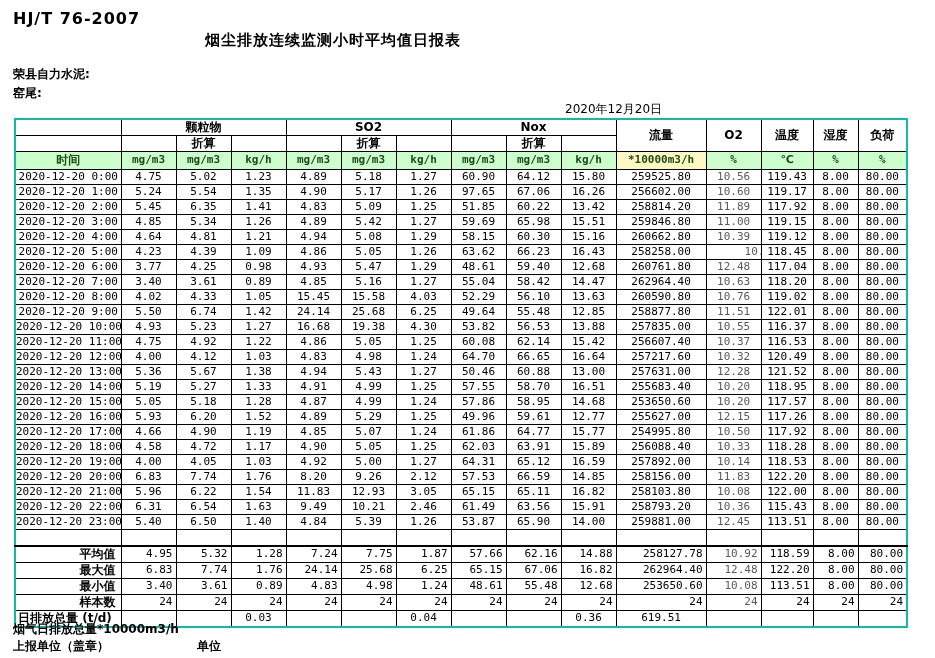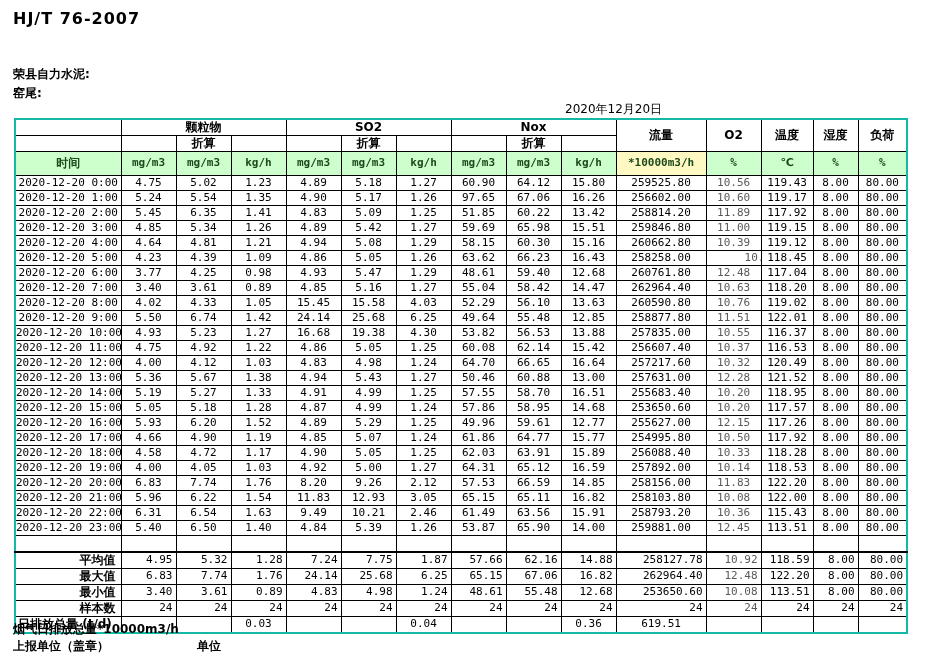--- a/index.html
+++ b/index.html
@@ -8,21 +8,21 @@
   .std-code{position:absolute;left:13px;top:9px;font-size:16px;font-weight:bold;letter-spacing:1px;}
   .title{position:absolute;left:205px;top:31px;font-size:15px;font-weight:bold;letter-spacing:1px;}
   .company{position:absolute;left:13px;top:66px;font-size:12px;font-weight:bold;}
   .station{position:absolute;left:13px;top:85px;font-size:12px;font-weight:bold;}
   .date{position:absolute;left:565px;top:85px;font-size:12px;margin-top:16px;}
   table.rpt{position:absolute;left:14px;top:118px;width:891px;border-collapse:collapse;
         table-layout:fixed;border:2px solid #14b8a6;}
   table.rpt td,table.rpt th{border:1px solid #000;white-space:nowrap;overflow:hidden;
         padding:0;line-height:12px;}
   thead th{font-size:12px;font-weight:bold;text-align:center;}
-  tr.hrow1{height:16px;} tr.hrow2{height:16px;} tr.hrow3{height:24px;}
+  tr.hrow1{height:16px;} tr.hrow2{height:16px;} tr.hrow3{height:18px;}
   tr.hrow3 th,tr.hrow3 td{font-family:"DejaVu Sans Mono","DejaVu Sans",monospace;
         font-size:11px;text-align:center;font-weight:bold;}
   tr.hrow3 th.time-h{font-family:"DejaVu Sans","Liberation Sans",sans-serif;font-size:12px;}
   tbody.data td{height:14px;font-family:"DejaVu Sans Mono","DejaVu Sans",monospace;
         font-size:11px;text-align:center;}
   td.col-time{text-align:right;padding-right:10px;font-size:10px;}
   tr.spacer td{height:13px;border-bottom:2px solid #000;}
   tbody.sum td{height:15px;font-family:"DejaVu Sans Mono","DejaVu Sans",monospace;
         font-size:11px;text-align:right;padding-right:3px;}
   tbody.sum td.sum-label{font-family:"DejaVu Sans","Liberation Sans",sans-serif;
@@ -31,20 +31,21 @@
   tbody.sum tr.daily td.sum-label{text-align:left;padding-left:2px;padding-right:0;}
   .foot1{position:absolute;left:13px;top:621px;font-size:12px;font-weight:bold;}
   .foot2{position:absolute;left:13px;top:638px;font-size:12px;font-weight:bold;}
   .foot3{position:absolute;left:197px;top:638px;font-size:12px;font-weight:bold;}
 </style>
 </head>
 <body>
 
 <div class="page">
   <div class="std-code">HJ/T  76-2007</div>
+  <div class="title">烟尘排放连续监测小时平均值日报表</div>
   <div class="company">荣县自力水泥:</div>
   <div class="station">窑尾:</div>
   <div class="date">2020年12月20日</div>
 
   <table class="rpt">
     <colgroup>
       <col style="width:106px">
       <col style="width:55px">
         <col style="width:55px">
         <col style="width:55px">

